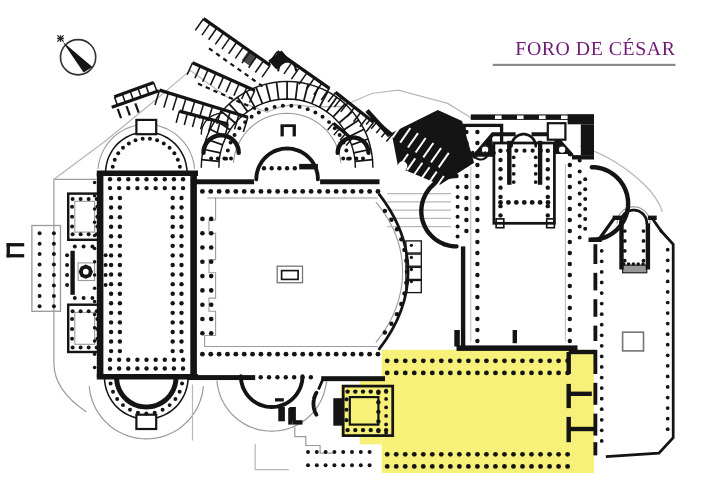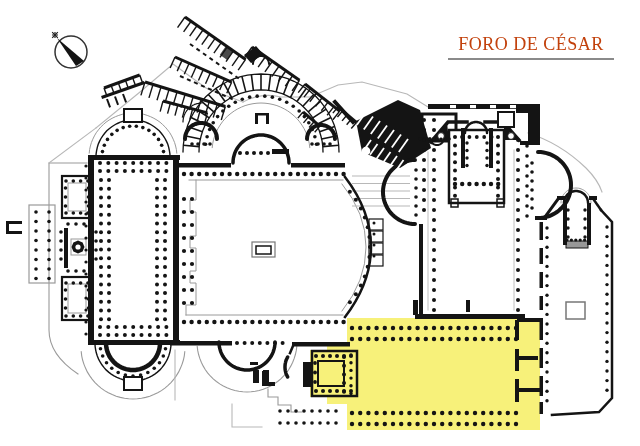--- a/index.html
+++ b/index.html
@@ -1,21 +1,21 @@
 <!DOCTYPE html>
 <html><head>
 <meta charset="utf-8">
 <style>
   html,body{margin:0;padding:0;background:#fff;}
   #stage{position:relative;width:640px;height:446px;background:#fff;overflow:hidden;
          font-family:"Liberation Serif",serif;}
   #plan-svg{position:absolute;left:0;top:0;}
-  #title-box{position:absolute;left:448px;top:34px;width:166px;text-align:center;
+  #title-box{position:absolute;left:448px;top:34px;width:166px;text-align:right;
              border-bottom:2px solid #8a8a8a;padding-bottom:3px;
-             font-size:18px;letter-spacing:0.5px;color:#c2410c;
+             font-size:18px;letter-spacing:0.5px;color:#701a75;
              font-family:"Liberation Serif",serif;}
 </style>
 </head>
 <body>
 
 <div id="stage">
   <svg id="plan-svg" width="640" height="446" viewBox="0 0 640 446">
     <g id="plan-root">
         <g>
           <path d="M 87,163 L 49,163 L 49,330 C 49,348 60,362 78,374" fill="none" stroke="#9a9a9a" stroke-width="1.1" stroke-linecap="square"></path>

